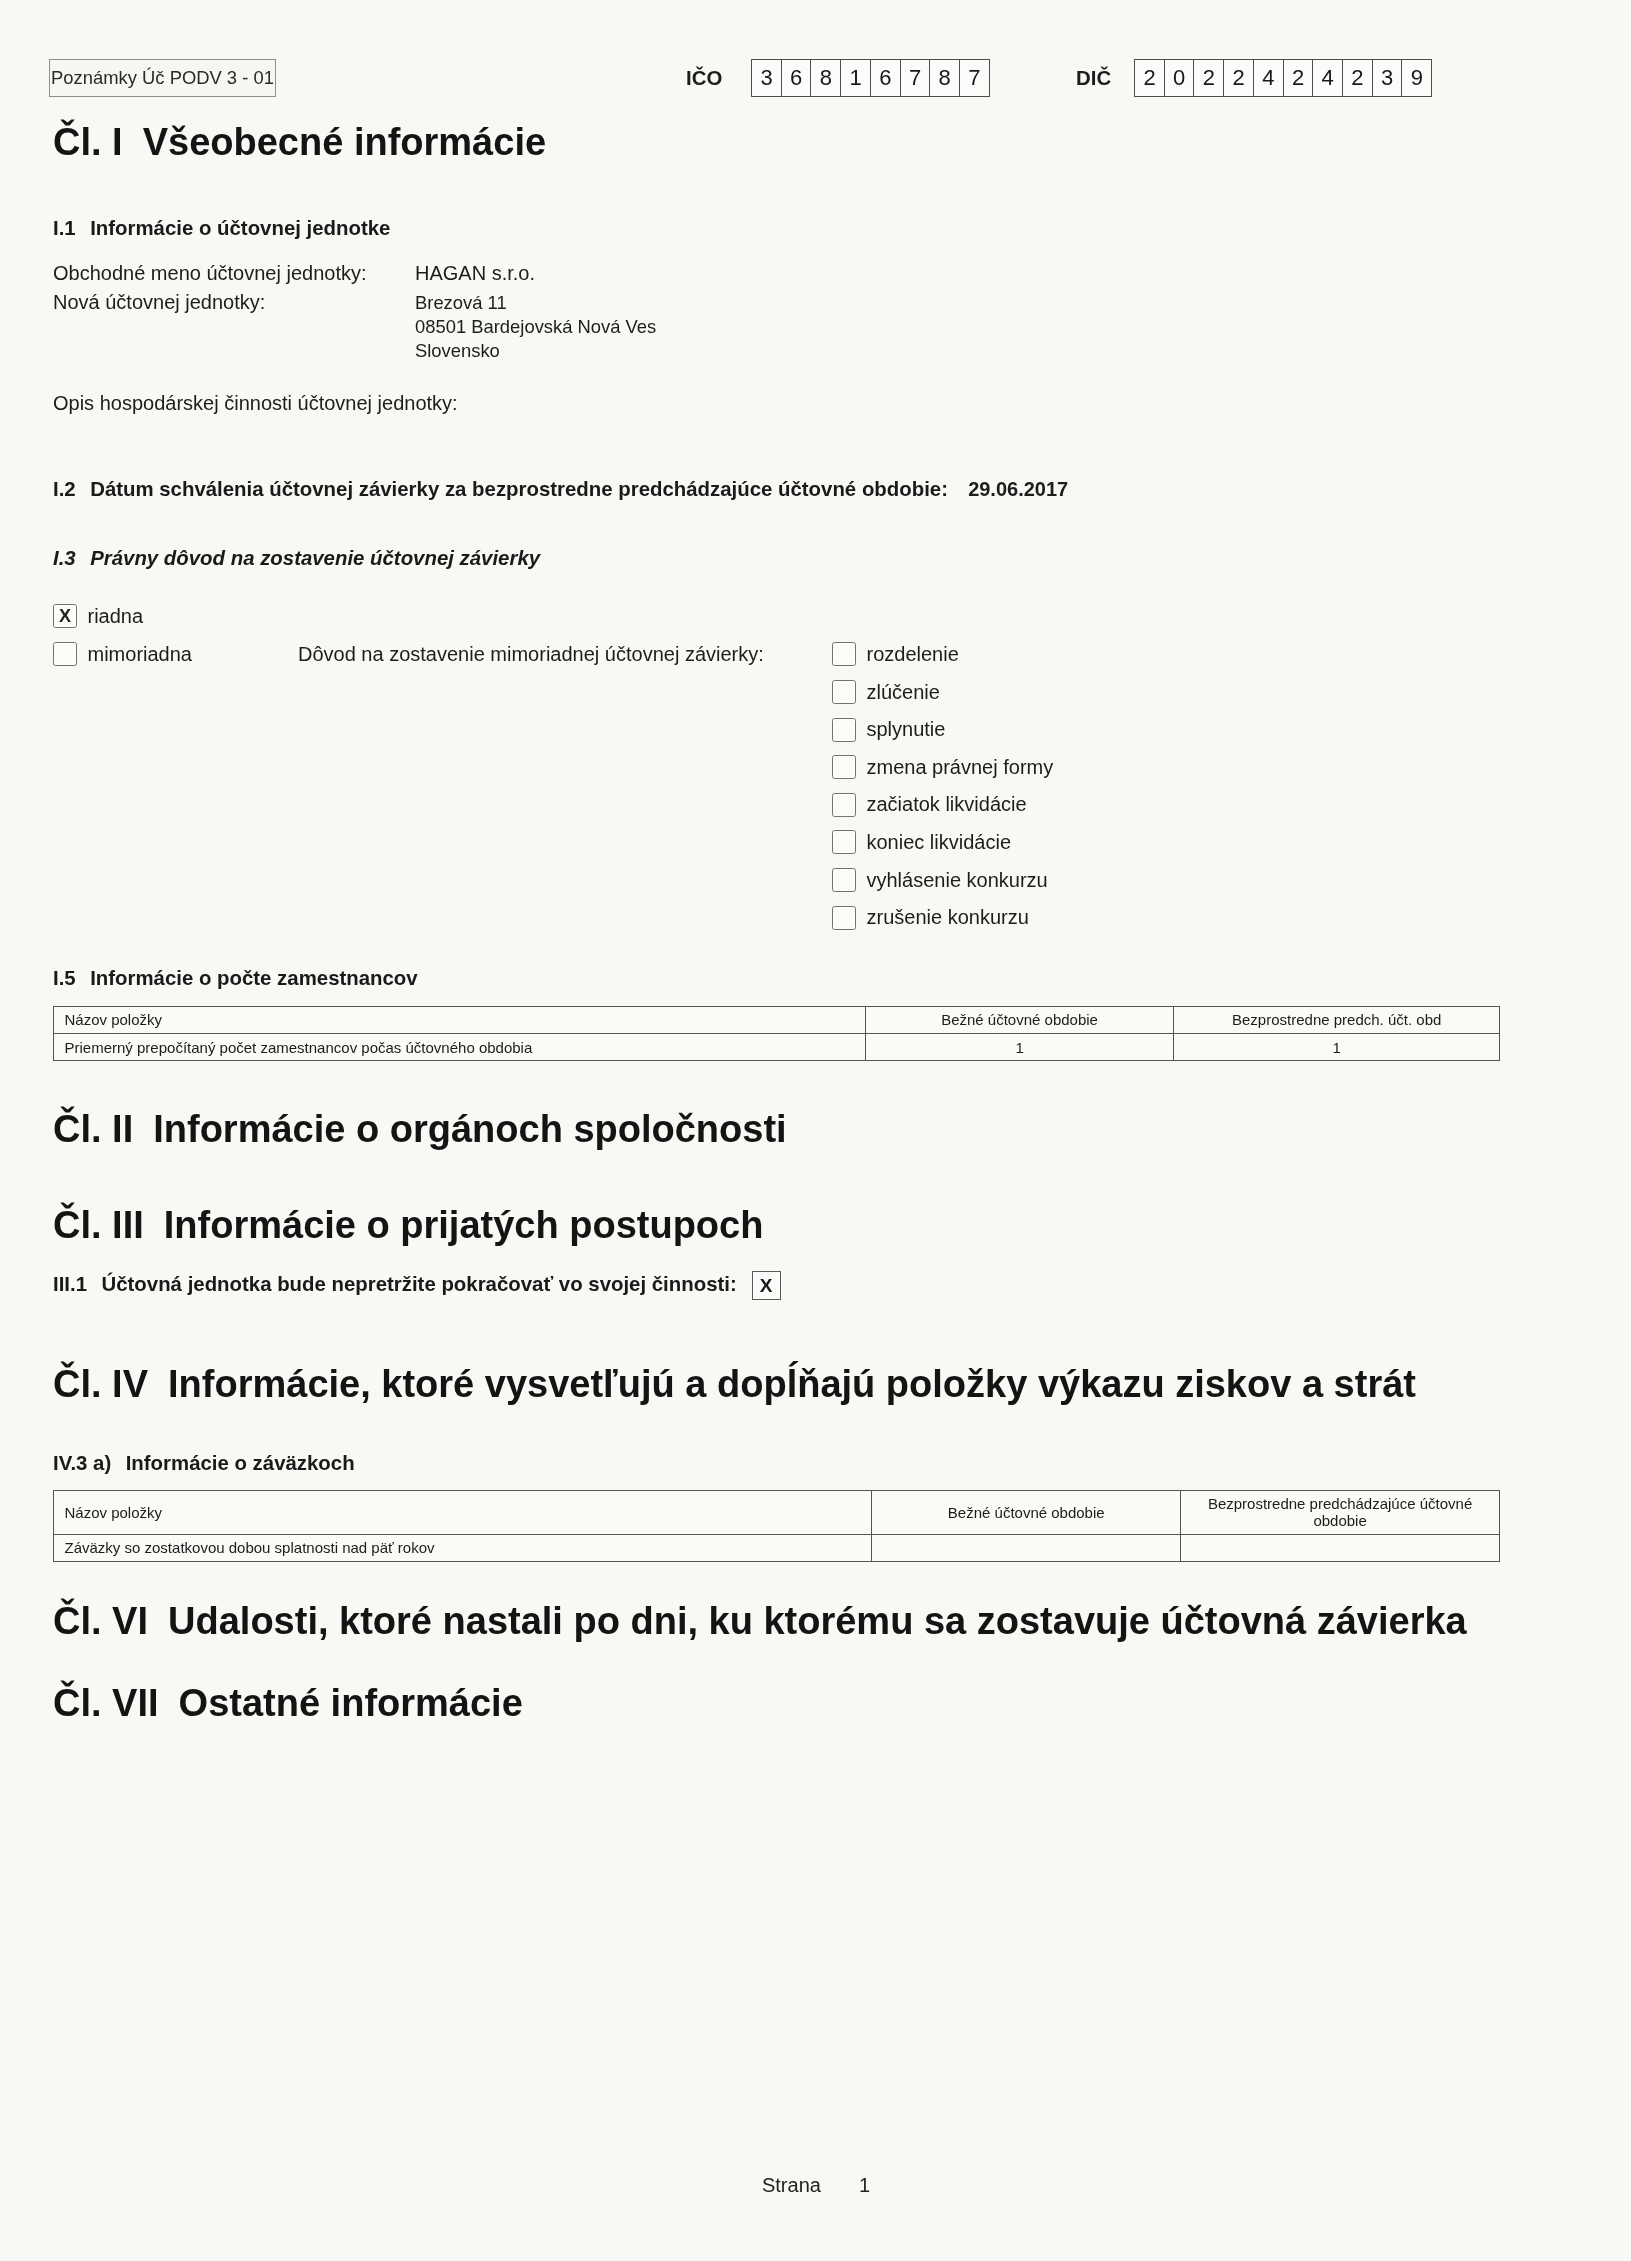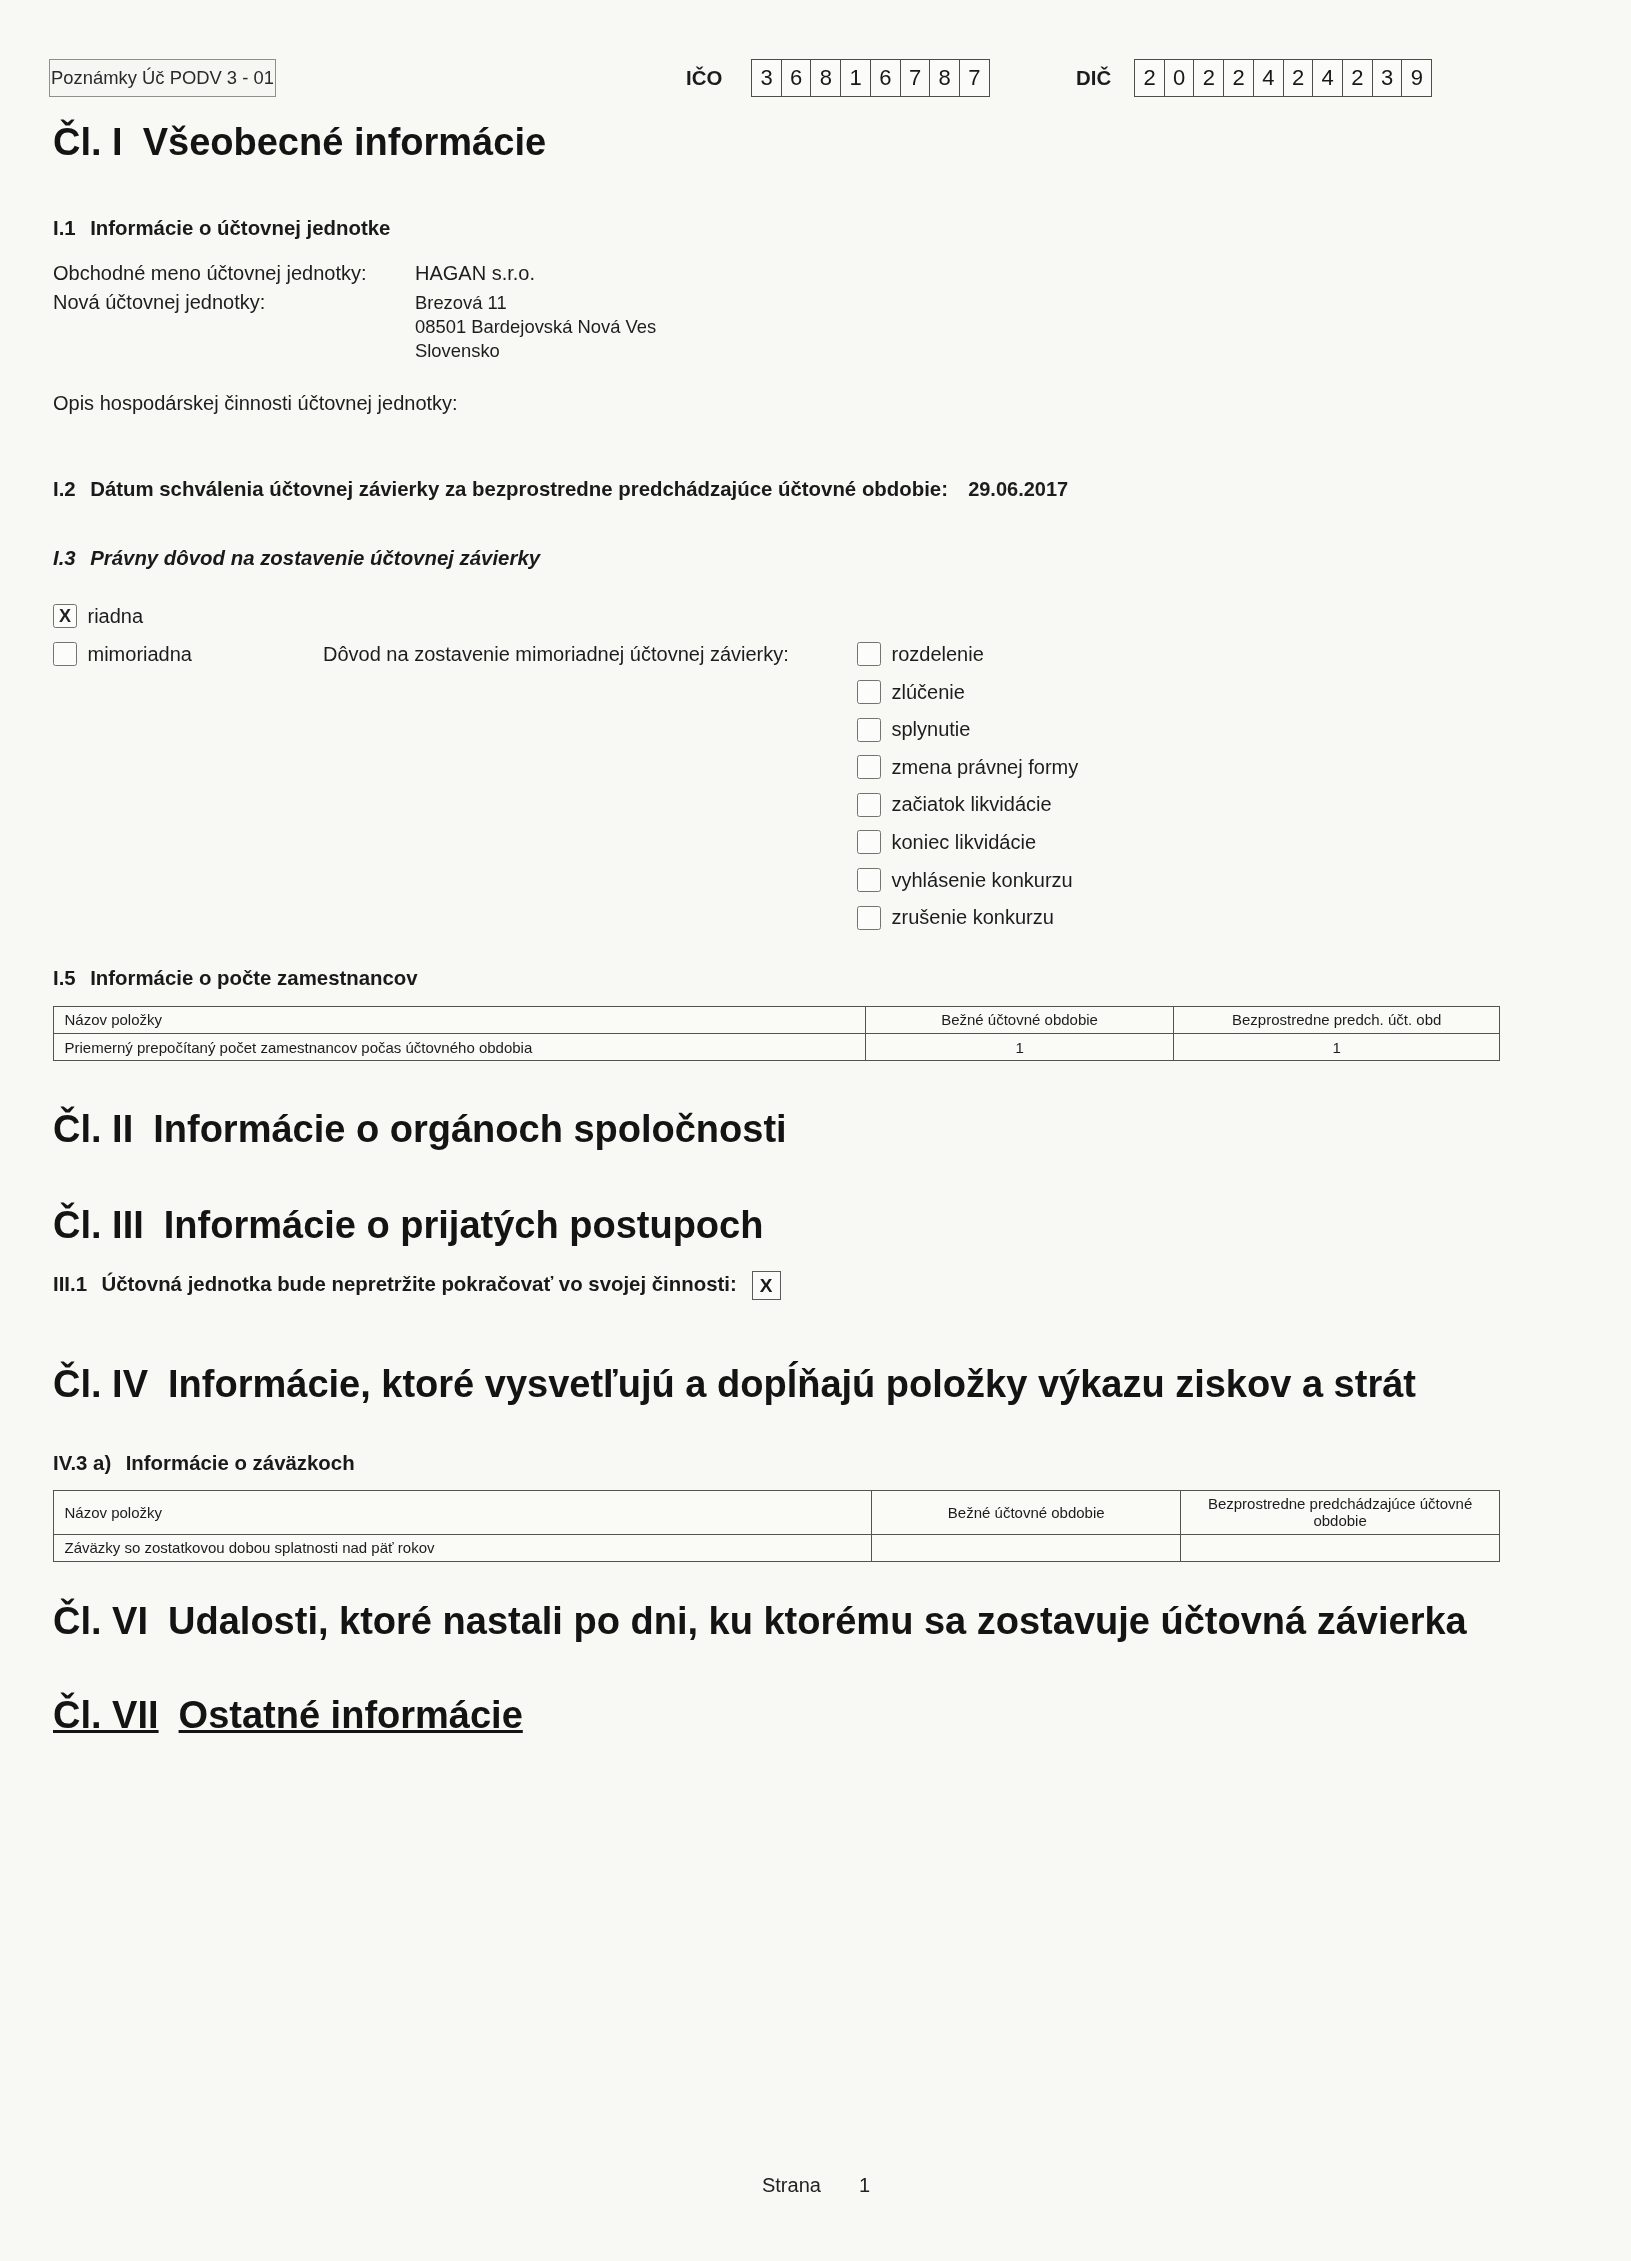--- a/index.html
+++ b/index.html
@@ -123,21 +123,21 @@
     <div class="sec-heading" style="margin-top:46px;font-style:italic;">
       <span class="num">I.3</span><span>Právny dôvod na zostavenie účtovnej závierky</span>
     </div>
 
     <div class="cb-row body-text" style="margin-top:30px;">
       <span class="cb">X</span>
       <span>riadna</span>
     </div>
 
     <div class="mimo-block" style="margin-top:5.3px;">
-      <div class="cb-row body-text" style="width:270px;">
+      <div class="cb-row body-text" style="width:245px;">
         <span class="cb"></span>
         <span>mimoriadna</span>
       </div>
       <div class="body-text" style="width:534px; height:33px; display:flex; align-items:center;">Dôvod na zostavenie mimoriadnej účtovnej závierky:</div>
       <div class="reasons">
         <div class="cb-row body-text">
           <span class="cb"></span>
           <span>rozdelenie</span>
         </div>
         <div class="cb-row body-text">
@@ -234,21 +234,21 @@
         <td class="val"></td>
       </tr>
     </tbody>
       </table>
 
 
     <div class="cl-title" style="margin-top:38px;">
       <span class="num">Čl. VI</span><span>Udalosti, ktoré nastali po dni, ku ktorému sa zostavuje účtovná závierka</span>
     </div>
 
-    <div class="cl-title" style="margin-top:51px;text-decoration:underline;">
+    <div class="cl-title" style="margin-top:39px;">
       <span class="num">Čl. VII</span><span>Ostatné informácie</span>
     </div>
 
   </div>
 
   <div class="footer">
     <span>Strana</span><span class="pg">1</span>
   </div>
 
 </div>

